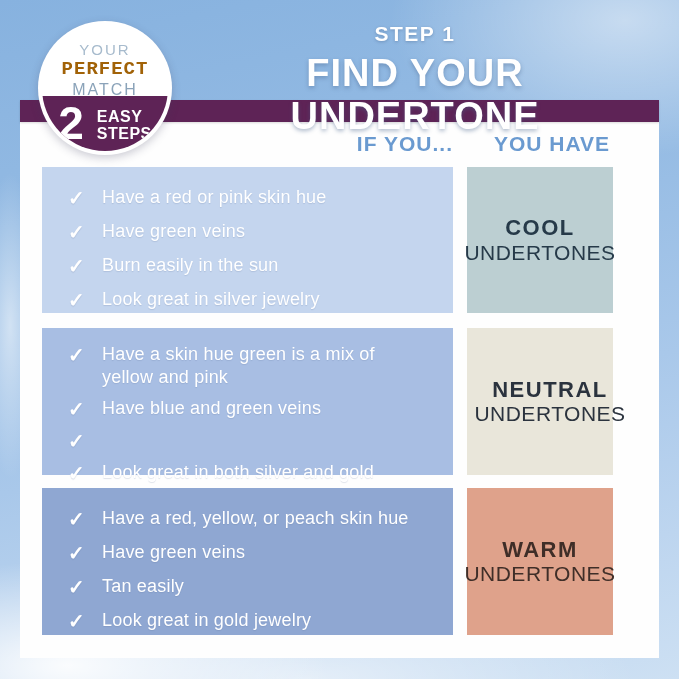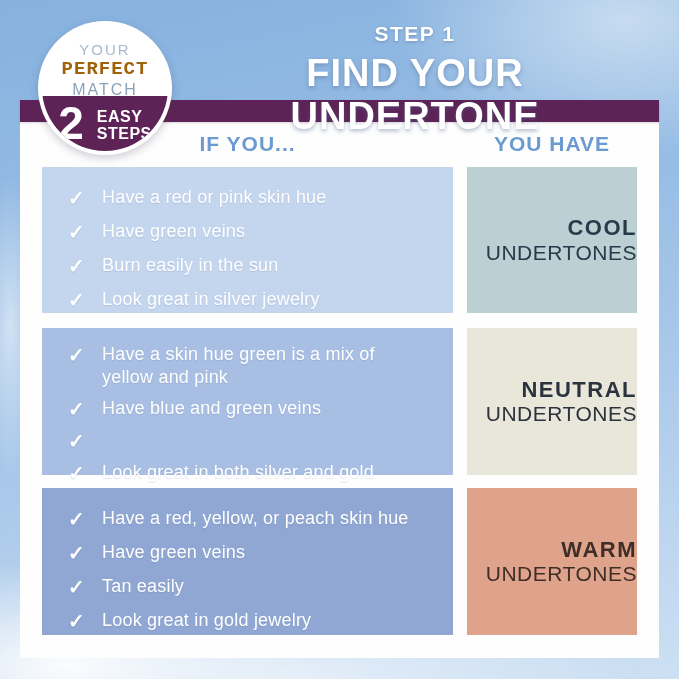--- a/index.html
+++ b/index.html
@@ -86,22 +86,22 @@
   .check {
     flex:0 0 40px; font-size:20px; font-weight:bold; line-height:1.2;
     padding-left:6px; text-shadow:0 1px 1px rgba(90,110,150,0.25);
   }
   .item-text {
     font-size:18px; line-height:1.28; letter-spacing:0.2px;
     text-shadow:0 1px 1px rgba(90,110,150,0.2);
   }
 
   .result-box {
-    position:absolute; left:467px; width:170px;
-    display:flex; flex-direction:column; justify-content:center; align-items:flex-end;
+    position:absolute; left:467px; width:146px;
+    display:flex; flex-direction:column; justify-content:center; align-items:center;
     text-align:center; line-height:1.15;
   }
   .result-box.r1 { top:167px; height:146px; }
   .result-box.r2 { top:328px; height:147px;padding-left:20px; }
   .result-box.r3 { top:488px; height:147px; }
   .result-word  { font-size:22px; font-weight:bold; letter-spacing:1.5px; }
   .result-label { font-size:21px; letter-spacing:0.5px; }
 </style>
 </head>
 <body>
@@ -128,21 +128,21 @@
       <div class="badge-steps-group">
         <div class="badge-number">2</div>
         <div class="badge-steps-words">
           <div class="badge-easy">EASY</div>
           <div class="badge-stepsword">STEPS</div>
         </div>
       </div>
     </div>
   </div>
 
-  <div class="col-header left" style="color: rgb(106, 154, 208);">IF YOU...</div>
+  <div class="col-header left" style="color: rgb(106, 154, 208); text-align: right;">IF YOU...</div>
   <div class="col-header right" style="color: rgb(106, 154, 208);">YOU HAVE</div>
 
   <div class="list-box r1" style="background-color: rgb(196, 213, 238);">
     <div class="item">
       <span class="check">✓</span>
       <span class="item-text">Have a red or pink skin hue</span>
     </div>
     <div class="item">
       <span class="check">✓</span>
       <span class="item-text">Have green veins</span>

